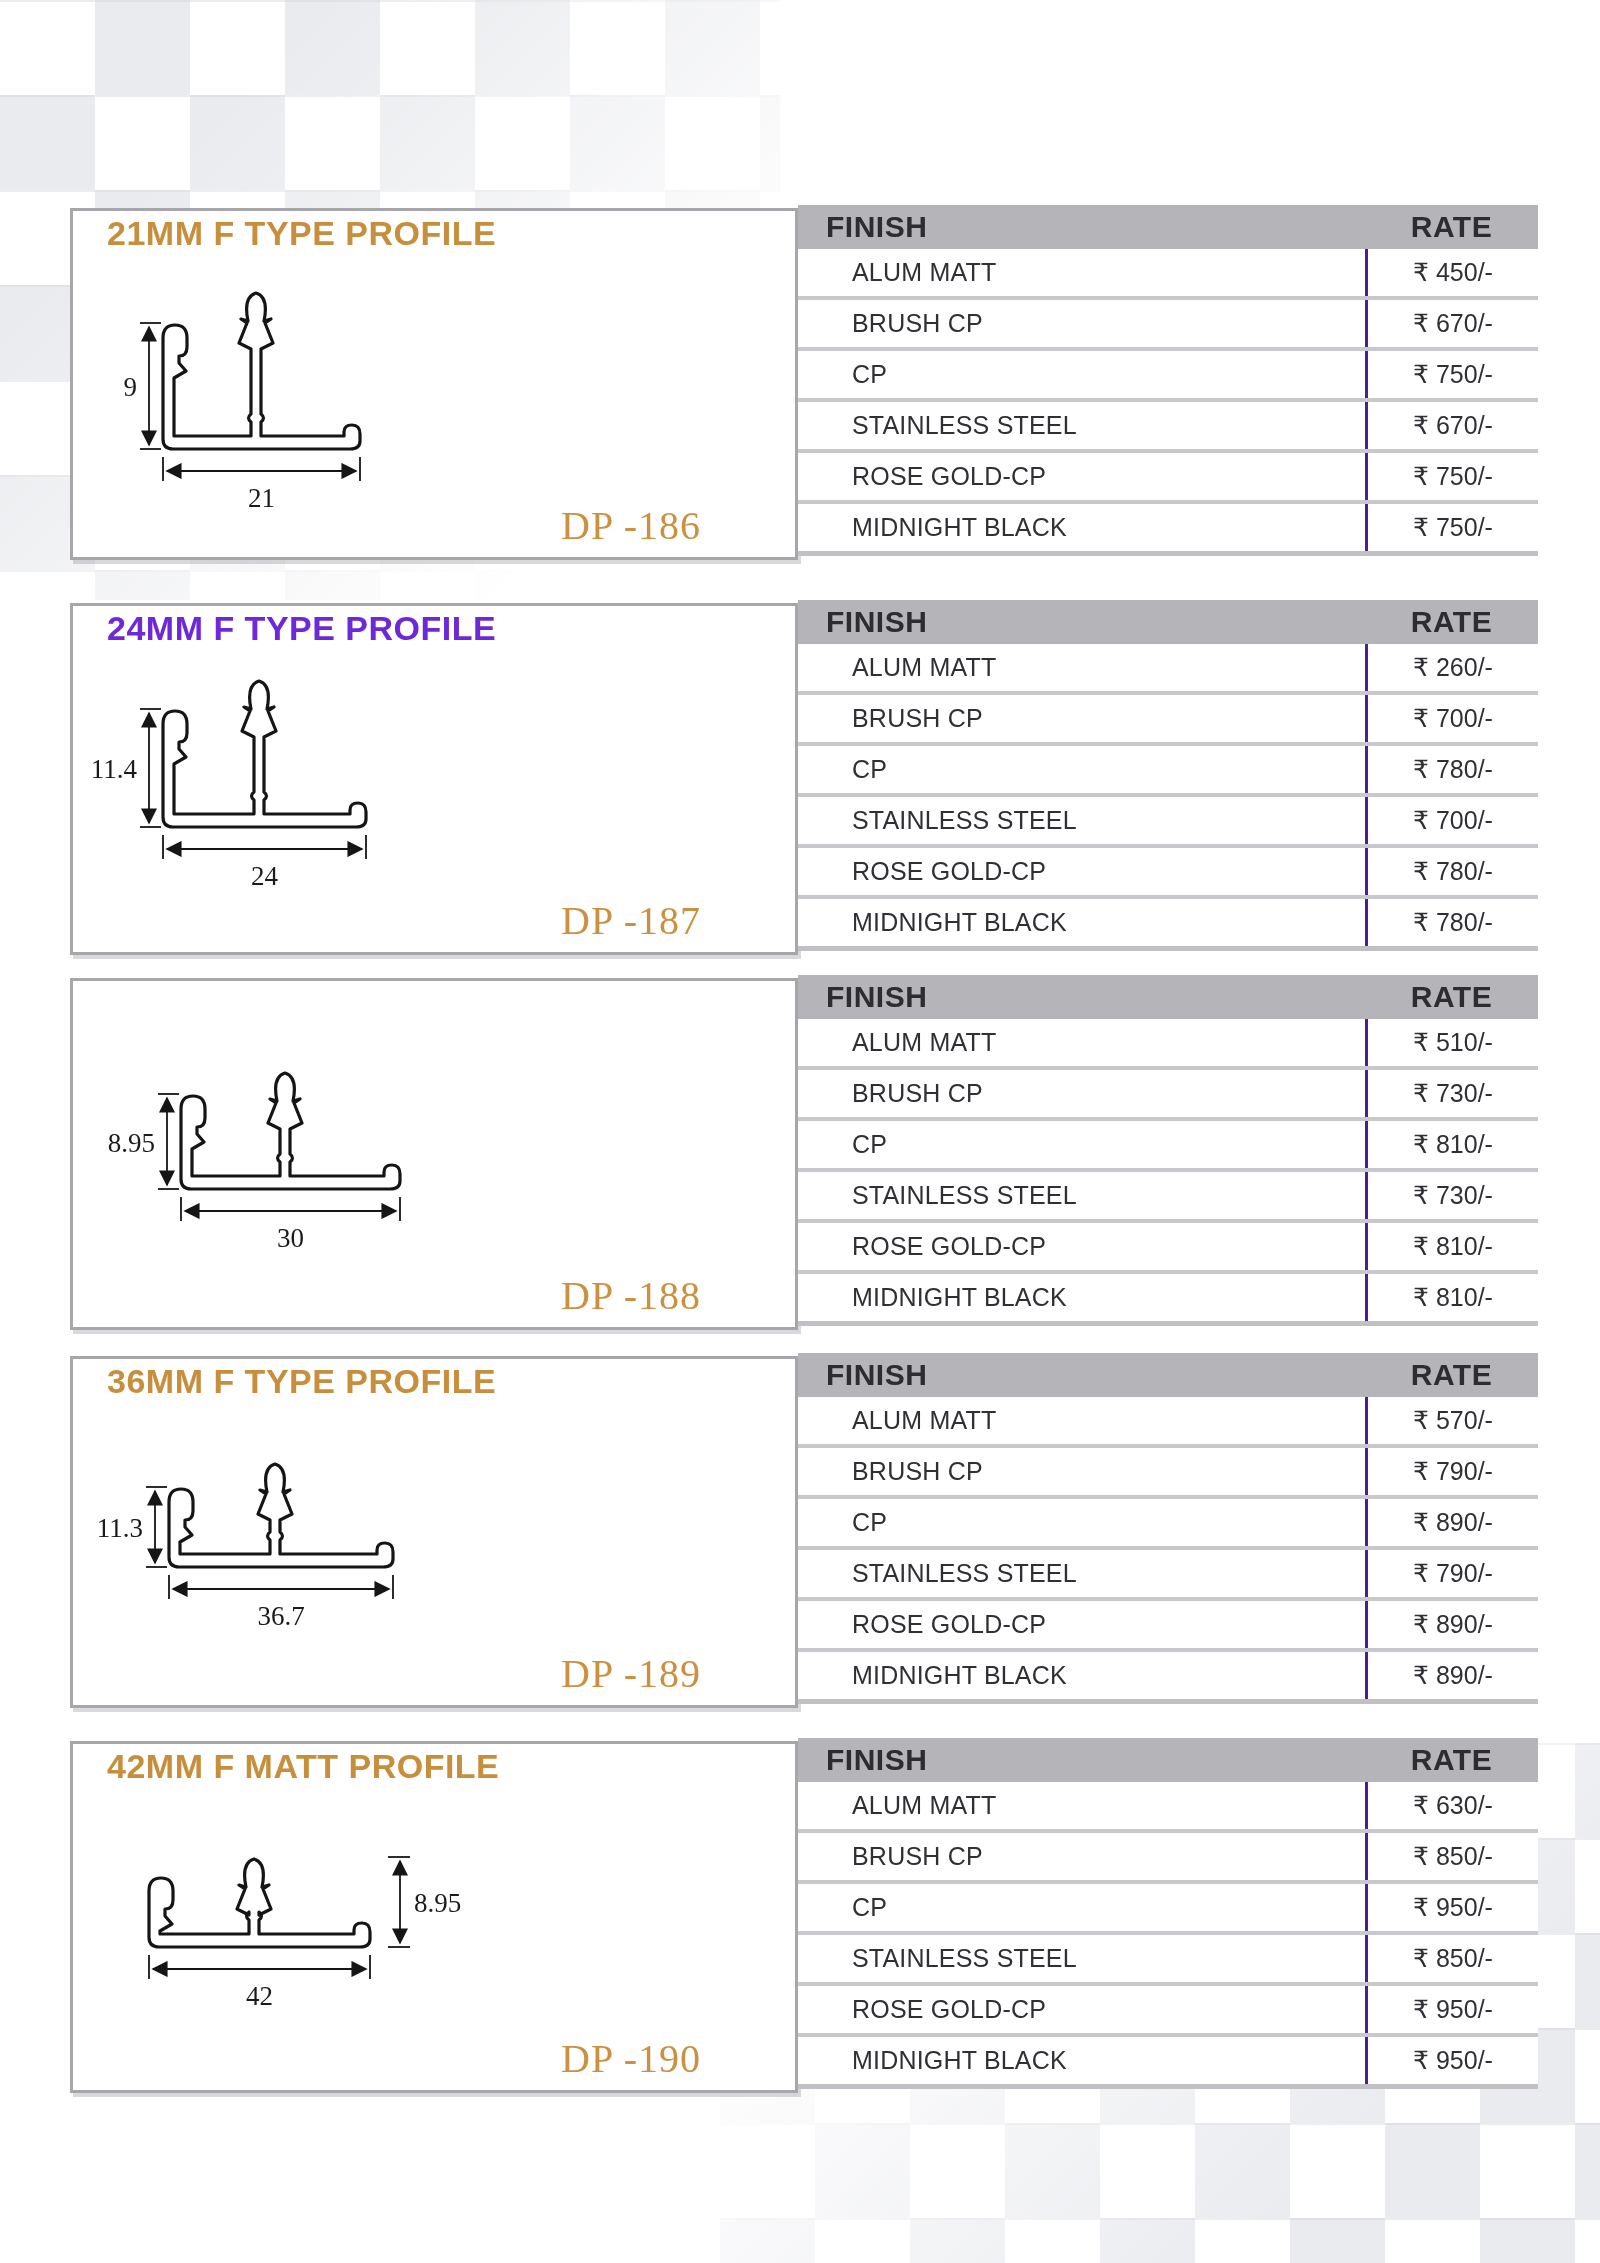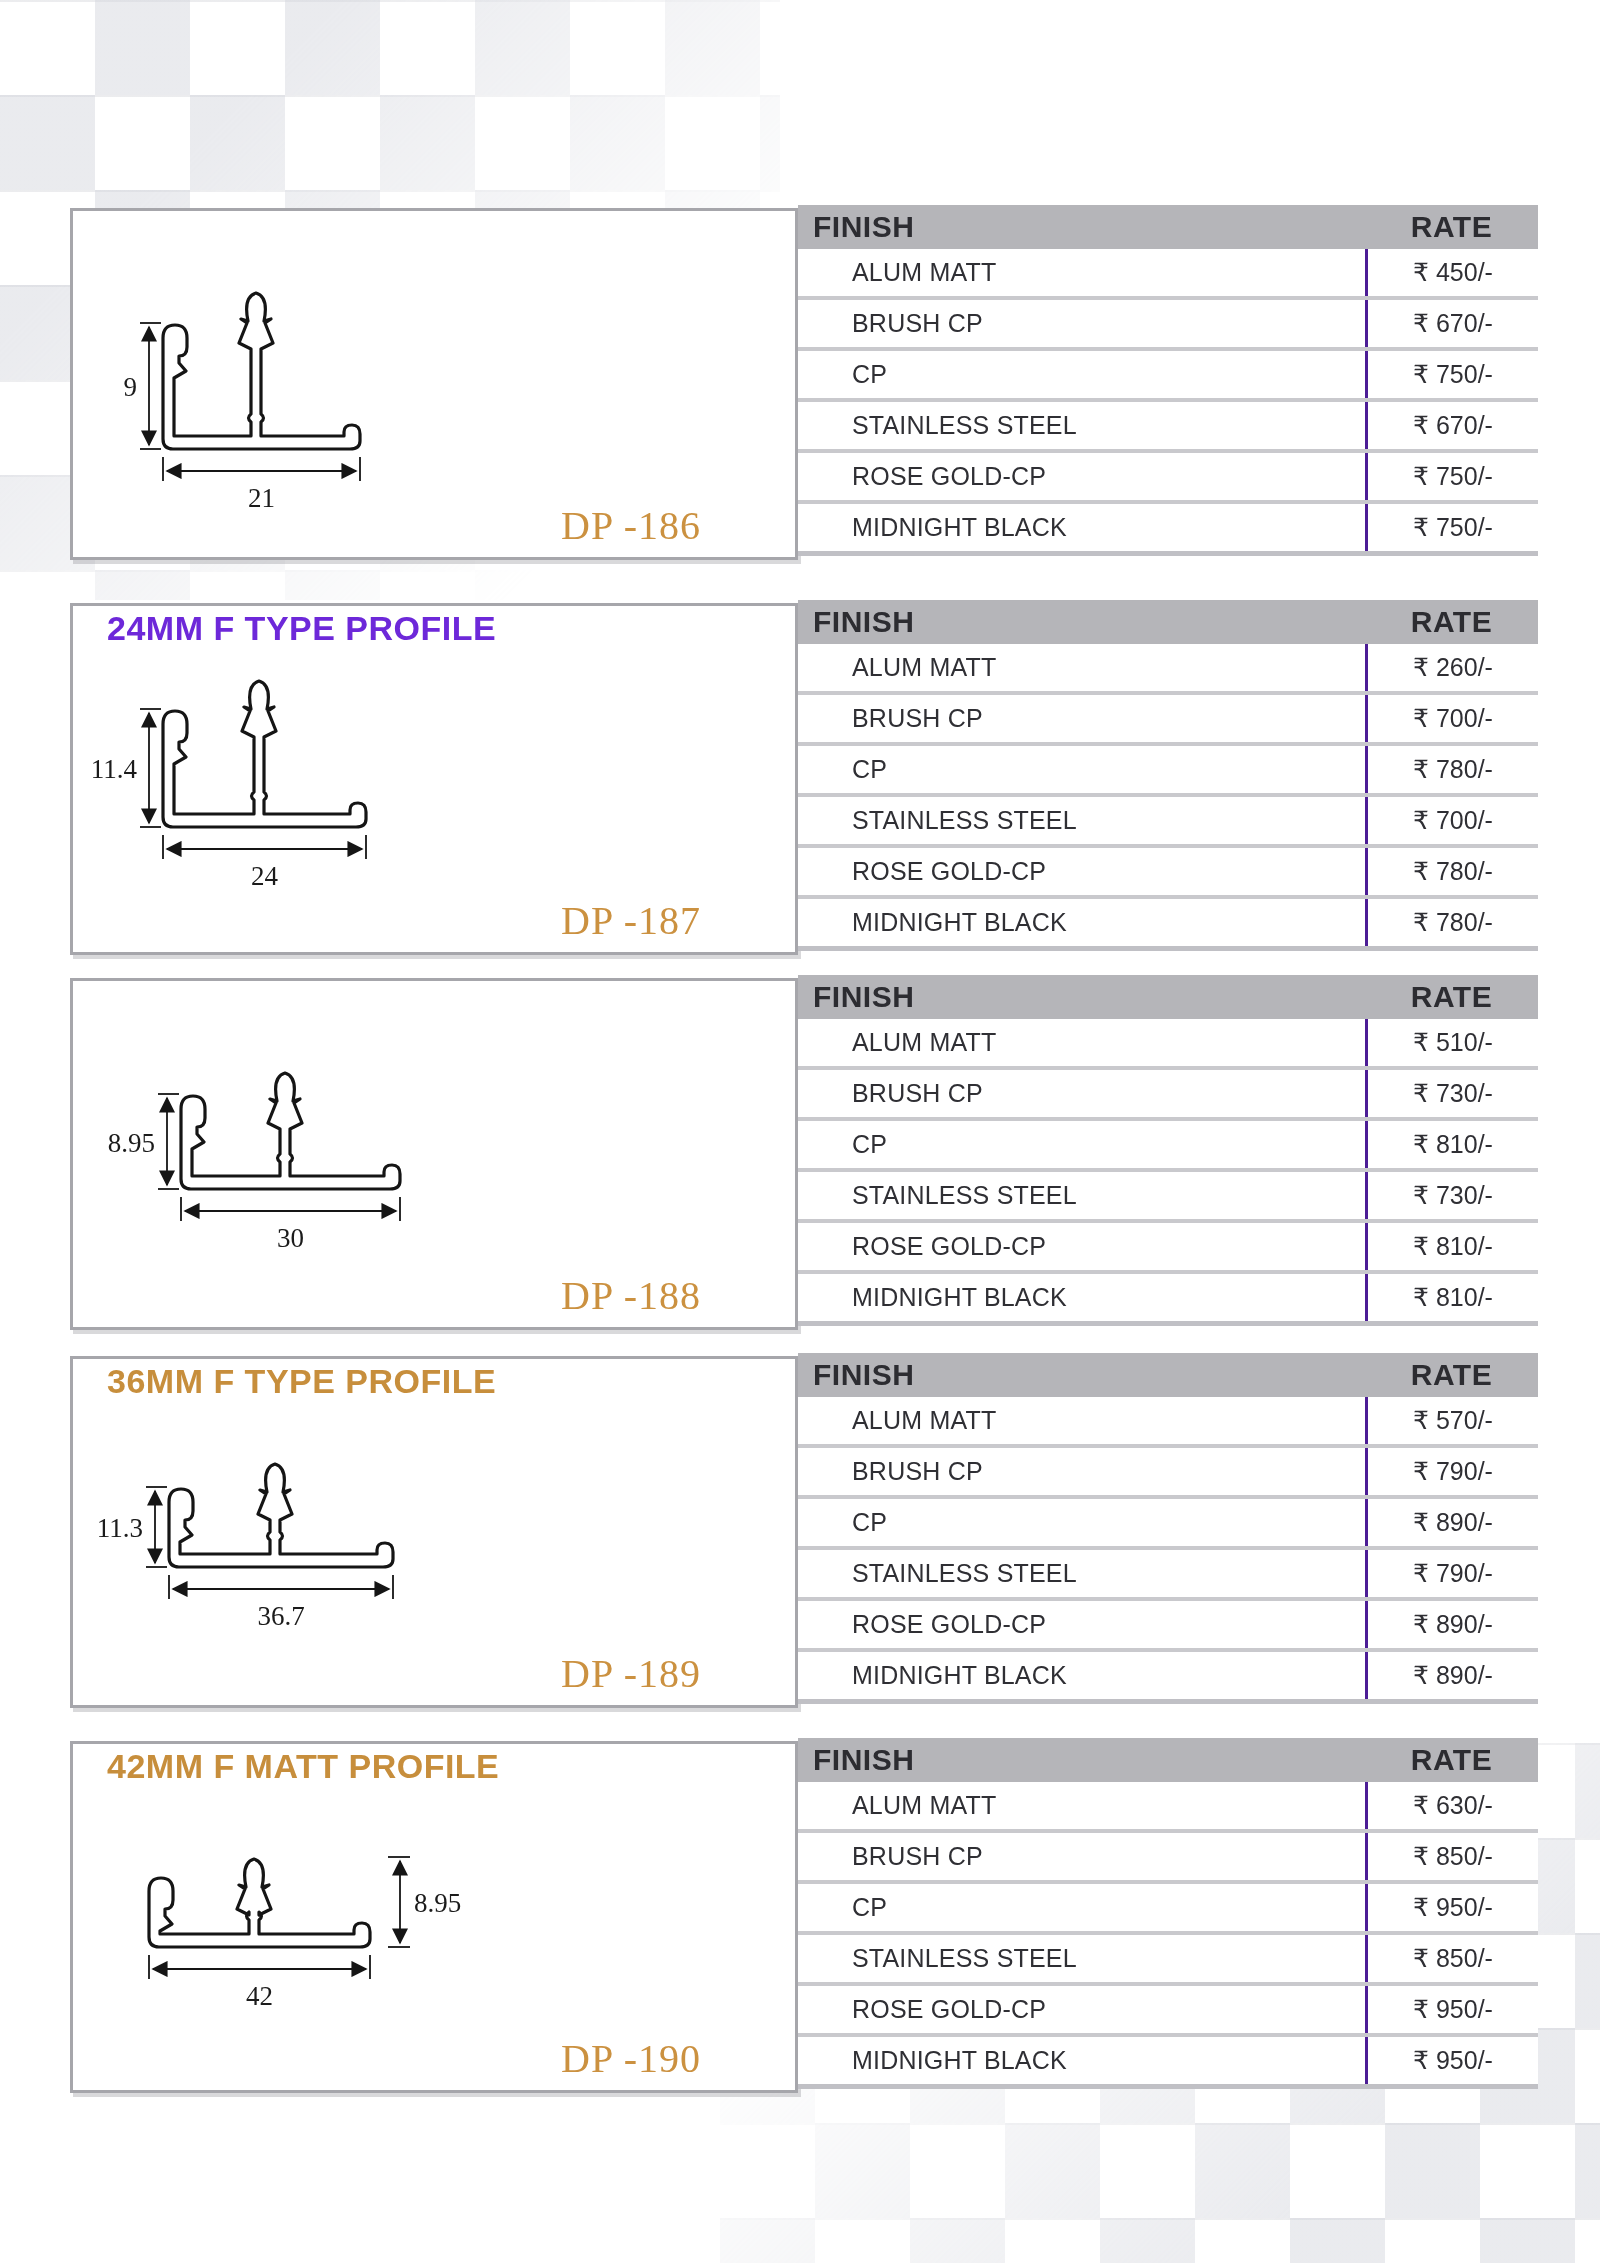--- a/index.html
+++ b/index.html
@@ -21,38 +21,39 @@
   .section{position:absolute;left:70px;width:1470px;height:352px;}
   .panel{position:absolute;left:0;top:3px;width:722px;height:346px;background:#ffffff;
          border:3px solid #a6a6ab;box-shadow:3px 4px 0 rgba(128,128,136,0.30);}
   .title{position:absolute;left:34px;top:3px;font-size:34px;font-weight:700;letter-spacing:0.5px;}
   .drawing{position:absolute;left:0;top:38px;width:600px;height:285px;}
   .dp{position:absolute;left:488px;bottom:8px;font-family:"Liberation Serif","DejaVu Serif",serif;
       font-size:40px;letter-spacing:1px;white-space:nowrap;}
   
   .ptable{position:absolute;left:728px;top:0;width:740px;}
   .thead{display:flex;height:44px;align-items:center;}
-  .th-finish{flex:1 1 auto;padding-left:15px;font-size:30px;font-weight:700;letter-spacing:0.5px;}
+  .th-finish{flex:1 1 auto;padding-left:28px;font-size:30px;font-weight:700;letter-spacing:0.5px;}
   .th-rate{width:173px;text-align:center;font-size:30px;font-weight:700;letter-spacing:0.5px;}
   .trow{display:flex;height:47px;background:#ffffff;border-bottom:4px solid #c9c9cd;align-items:stretch;padding-left:32px;}
   .trow:last-child{border-bottom:5px solid #c0c0c5;}
   .fin{flex:1 1 auto;padding-left:22px;display:flex;align-items:center;font-size:25px;letter-spacing:0.2px;}
   .rate{width:170px;border-left:3px solid #4c1d95;display:flex;align-items:center;justify-content:center;
         font-size:25px;white-space:nowrap;}
   svg text{font-family:"Liberation Serif","DejaVu Serif",serif;font-size:27px;fill:#1b1b1b;}
 </style>
 </head>
 <body>
 
 <div class="page">
   <div class="checker checker-tl"></div>
   <div class="checker checker-br"></div>
   <div id="sections">
   <div class="section" style="top: 205px;">
     <div class="panel">
+      <div class="title" style="color: rgb(199, 142, 60);">21MM F TYPE PROFILE</div>
       <svg class="drawing" viewBox="0 0 600 285" width="600" height="285">
             <defs>
               <marker id="arw0" viewBox="0 0 10 10" refX="9" refY="5" markerWidth="9" markerHeight="9" orient="auto-start-reverse">
                 <path d="M0,0 L10,5 L0,10 z" fill="#151515"></path>
               </marker>
             </defs>
             <path d="M 90 89 Q 90 76 102 76 Q 114 76 114 89 L 114 98 Q 114 107 106 107 L 106 114 L 113 122 L 101 129 L 101 187 L 178 187 L 178 173 Q 173 169 178 165 L 178 100 L 166 94 L 174 74 L 168 70 L 175 72 Q 170 48 183 44 Q 196 48 191 72 L 198 70 L 192 74 L 200 94 L 188 100 L 188 165 Q 193 169 188 173 L 188 187 L 271 187 L 271 183 Q 271 176 279 176 Q 287 176 287 185 L 287 192 Q 287 200 277 200 L 100 200 Q 90 200 90 190 Z" fill="none" stroke="#151515" stroke-width="3.2" stroke-linejoin="round" stroke-linecap="round"></path>
             <line x1="67" y1="74" x2="88" y2="74" fill="none" stroke="#151515" stroke-width="1.8"></line>
             <line x1="67" y1="200" x2="88" y2="200" fill="none" stroke="#151515" stroke-width="1.8"></line>
             <line x1="76" y1="78" x2="76" y2="196" fill="none" stroke="#151515" stroke-width="1.8" marker-start="url(#arw0)" marker-end="url(#arw0)"></line>

